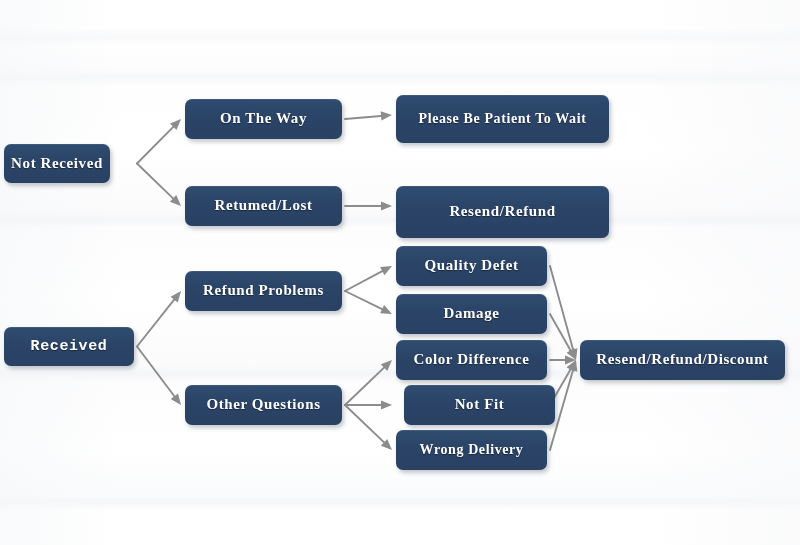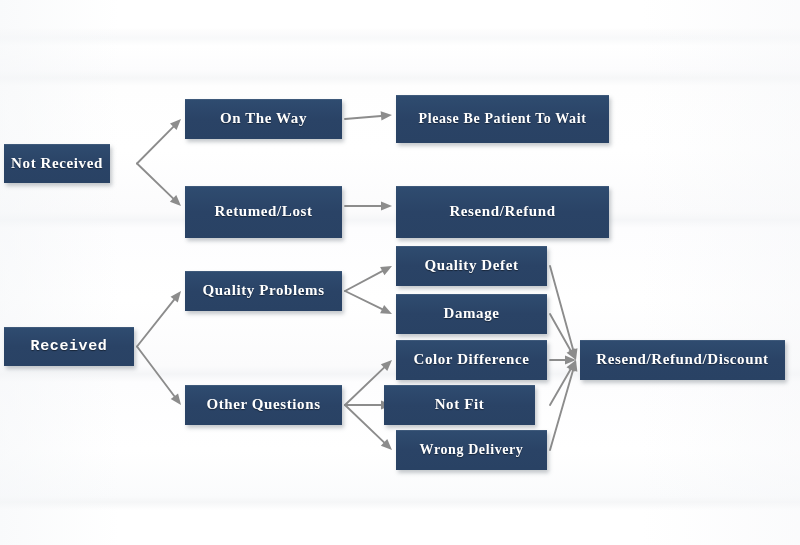--- a/index.html
+++ b/index.html
@@ -91,21 +91,21 @@
     background: rgba(120,130,140,0.35);
   }
 
   
   .node {
     position: absolute;
     box-sizing: border-box;
     background: linear-gradient(to bottom, #2f4c70 0%, #2a4366 50%, #27406180 100%),
                 #2b4467;
     background-color: #2b4467;
-    border-radius: 0;
+    border-radius: 7px;
     color: #ffffff;
     font-family: "Liberation Serif", serif;
     font-weight: bold;
     display: flex;
     align-items: center;
     justify-content: center;
     text-align: center;
     letter-spacing: 0.6px;
     box-shadow: 2px 3px 4px rgba(90,100,110,0.35),
                 inset 0 1px 0 rgba(255,255,255,0.08);
@@ -196,27 +196,27 @@
       </g>
       <g>
         <line x1="550" y1="450" x2="572.9470638189715" y2="370.56785601125256" stroke="#8c8c8c" stroke-width="1.9" stroke-linecap="round"></line>
         <polygon points="576,360 577.3663490600408,371.8445384142281 568.5277785779023,369.291173608277" fill="#8c8c8c"></polygon>
       </g>
     </svg>
 
   <div id="node-layer">
       <div class="node" style="left: 4px; top: 144px; width: 106px; height: 39px; font-size: 15px;">Not Received</div>
       <div class="node" style="left: 185px; top: 99px; width: 157px; height: 40px; font-size: 15px;">On The Way</div>
-      <div class="node" style="left: 185px; top: 186px; width: 157px; height: 52px; font-size: 15px;">Retumed/Lost</div>
+      <div class="node" style="left: 185px; top: 186px; width: 157px; height: 40px; font-size: 15px;">Retumed/Lost</div>
       <div class="node" style="left: 396px; top: 95px; width: 213px; height: 48px; font-size: 14px;">Please Be Patient To Wait</div>
       <div class="node" style="left: 396px; top: 186px; width: 213px; height: 52px; font-size: 15px;">Resend/Refund</div>
       <div class="node" style="left: 4px; top: 327px; width: 130px; height: 39px; font-size: 15px; font-family: Liberation Mono, monospace;">Received</div>
-      <div class="node" style="left: 185px; top: 271px; width: 157px; height: 40px; font-size: 15px;">Quality Problems</div>
+      <div class="node" style="left: 185px; top: 271px; width: 157px; height: 40px; font-size: 15px;">Refund Problems</div>
       <div class="node" style="left: 185px; top: 385px; width: 157px; height: 40px; font-size: 15px;">Other Questions</div>
       <div class="node" style="left: 396px; top: 246px; width: 151px; height: 40px; font-size: 15px;">Quality Defet</div>
       <div class="node" style="left: 396px; top: 294px; width: 151px; height: 40px; font-size: 15px;">Damage</div>
       <div class="node" style="left: 396px; top: 340px; width: 151px; height: 40px; font-size: 15px;">Color Difference</div>
-      <div class="node" style="left: 384px; top: 385px; width: 151px; height: 40px; font-size: 15px;">Not Fit</div>
+      <div class="node" style="left: 404px; top: 385px; width: 151px; height: 40px; font-size: 15px;">Not Fit</div>
       <div class="node" style="left: 396px; top: 430px; width: 151px; height: 40px; font-size: 14px;">Wrong Delivery</div>
       <div class="node" style="left: 580px; top: 340px; width: 205px; height: 40px; font-size: 15px;">Resend/Refund/Discount</div>
     </div>
 
 </div>
 
 </body></html>

